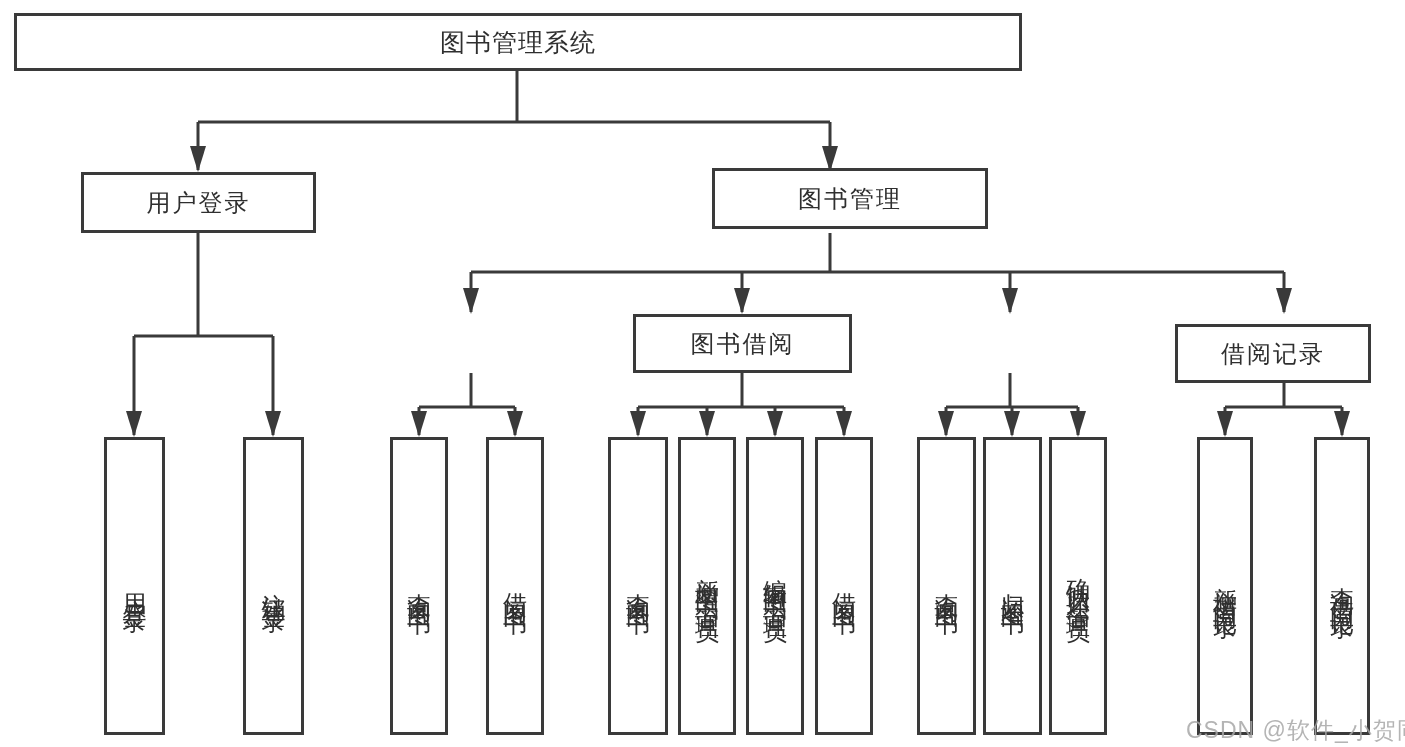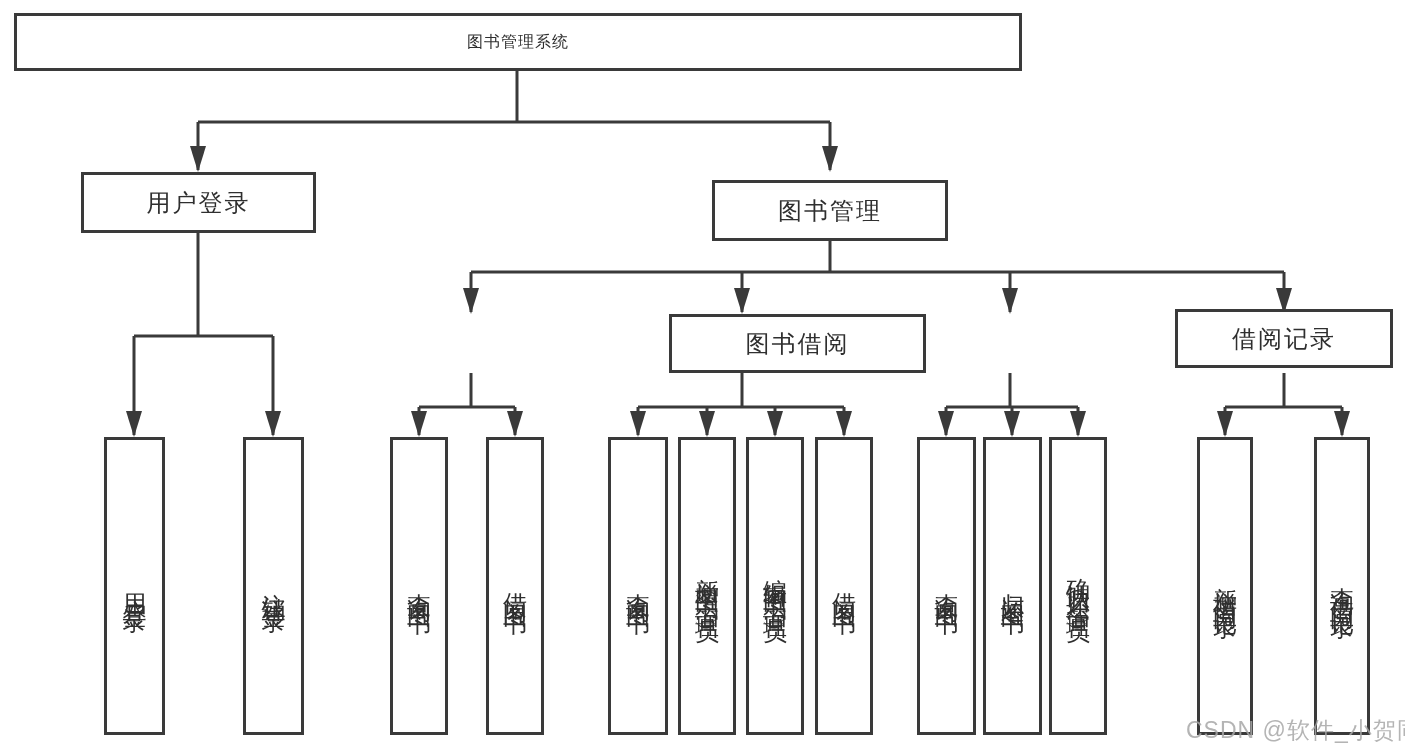--- a/index.html
+++ b/index.html
@@ -18,21 +18,21 @@
   #wires{position:absolute;left:0;top:0;}
   #wires path{stroke:var(--line);stroke-width:3;fill:none;}
   #wires polygon{fill:var(--line);stroke:none;}
   .box{
     position:absolute;box-sizing:border-box;
     background:var(--box-fill);border:3px solid var(--line);
     display:flex;align-items:center;justify-content:center;
     text-align:center;
   }
   .h{font-size:24px;letter-spacing:2px;}
-  .root{font-size:16px;letter-spacing:1px;}
+  .root{font-size:25px;letter-spacing:1px;}
   .v{
     writing-mode:vertical-rl;
     font-size:24px;letter-spacing:6px;line-height:1;
   }
   .watermark{
     position:absolute;left:1186px;top:715px;
     font-size:23px;color:var(--watermark);opacity:.85;
     white-space:nowrap;letter-spacing:1px;z-index:5;
   }
 </style>
@@ -77,24 +77,24 @@
       <polygon points="1004,411 1020,411 1012,437"></polygon>
       <polygon points="1070,411 1086,411 1078,437"></polygon>
       <polygon points="1217,411 1233,411 1225,437"></polygon>
       <polygon points="1334,411 1350,411 1342,437"></polygon>
     </g>
   </svg>
 
   <div class="box h root" style="left:14px;top:13px;width:1008px;height:58px">图书管理系统</div>
 
   <div class="box h" style="left:81px;top:172px;width:235px;height:61px">用户登录</div>
-  <div class="box h" style="left:712px;top:180px;width:236px;height:61px">图书管理</div>
+  <div class="box h" style="left:712px;top:168px;width:276px;height:61px">图书管理</div>
 
-  <div class="box h" style="left:669px;top:314px;width:257px;height:59px">图书借阅</div>
-  <div class="box h" style="left:1175px;top:309px;width:218px;height:59px">借阅记录</div>
+  <div class="box h" style="left:633px;top:314px;width:219px;height:59px">图书借阅</div>
+  <div class="box h" style="left:1175px;top:324px;width:196px;height:59px">借阅记录</div>
 
   <div class="box v" style="left:104px;top:437px;width:61px;height:298px">用户登录</div>
   <div class="box v" style="left:243px;top:437px;width:61px;height:298px">注销登录</div>
 
   <div class="box v" style="left:390px;top:437px;width:58px;height:298px">查询图书</div>
   <div class="box v" style="left:486px;top:437px;width:58px;height:298px">借阅图书</div>
 
   <div class="box v" style="left:608px;top:437px;width:60px;height:298px">查询图书</div>
   <div class="box v" style="left:678px;top:437px;width:58px;height:298px">新增图书（管理员）</div>
   <div class="box v" style="left:746px;top:437px;width:58px;height:298px">编辑图书（管理员）</div>

